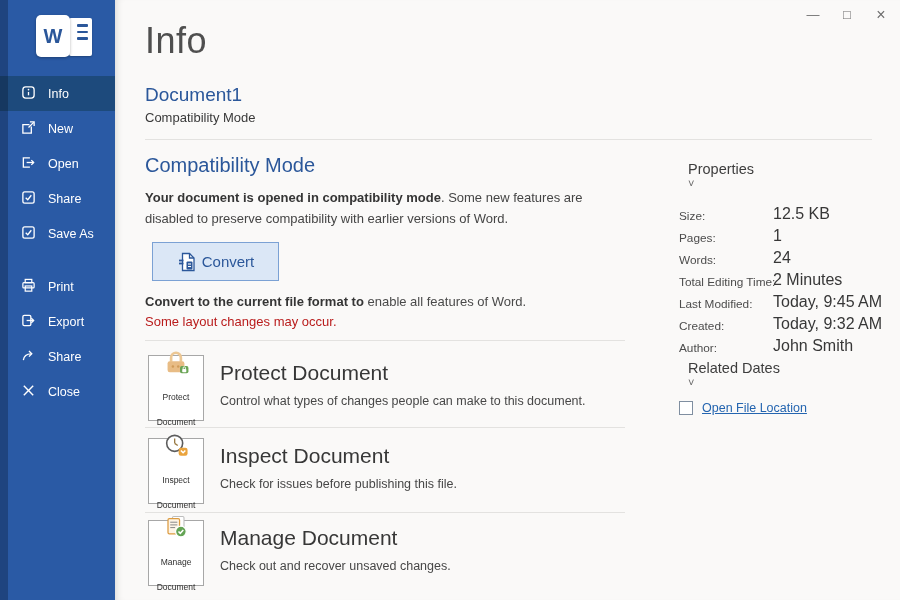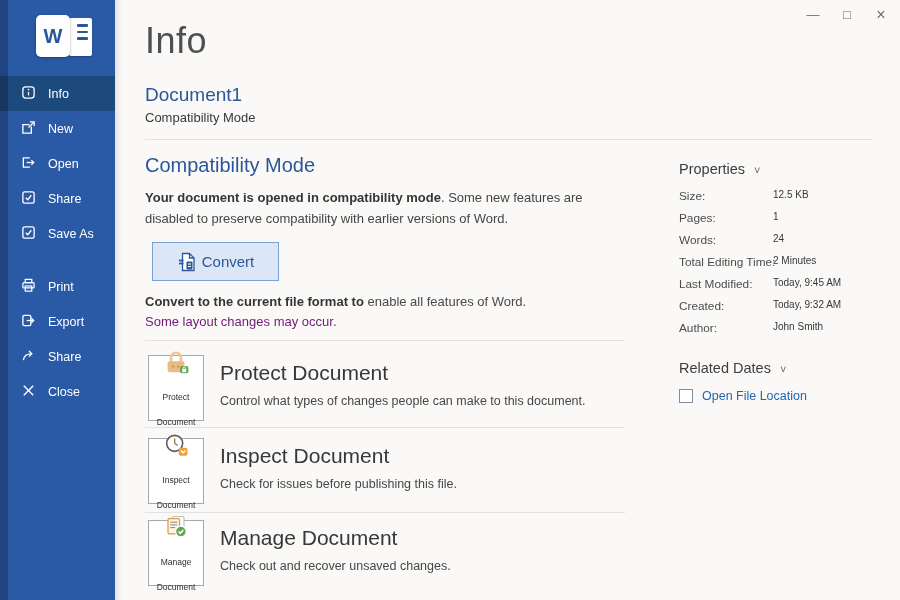--- a/index.html
+++ b/index.html
@@ -37,42 +37,42 @@
   .d-3{left:30px;top:512px;width:480px;}
   .compat-heading{position:absolute;left:30px;top:154px;font-size:20px;color:#2b579a;}
   .compat-body{position:absolute;left:30px;top:188px;width:478px;font-size:13px;line-height:1.6;color:#454545;}
   .compat-body .strong{font-weight:bold;color:#353535;}
   .convert-btn{position:absolute;left:37px;top:242px;width:127px;height:39px;background:#dbe7f6;
     border:1px solid #7fa1d4;border:1px solid #7ba1d4;display:flex;align-items:center;justify-content:center;
     gap:4px;cursor:pointer;box-sizing:border-box;}
   .convert-btn span{font-size:15px;color:#2b579a;}
   .convert-desc{position:absolute;left:30px;top:292px;font-size:13px;color:#4a4a4a;line-height:1.55;}
   .convert-desc .strong{font-weight:bold;color:#353535;}
-  .convert-note{font-weight:normal;color:#701a75;}
+  .convert-note{font-weight:normal;color:#b91c1c;}
   
   .action-row{position:absolute;left:33px;display:flex;gap:16px;}
   .r-protect{top:355px;} .r-inspect{top:438px;} .r-manage{top:520px;}
   .action-btn{width:54px;height:60px;background:#fff;border:1px solid #a7a7a7;display:flex;flex-direction:column;
     align-items:center;justify-content:center;cursor:pointer;box-sizing:content-box;padding:2px 0;}
   .action-btn .lbl{font-size:8.5px;line-height:1.25;color:#2f2f2f;text-align:center;margin-top:14px;}
   .action-text{padding-top:6px;}
   .action-title{font-size:21px;color:#373737;}
   .action-desc{font-size:12.5px;color:#474747;margin-top:9px;}
   
-  .panel-heading{display:flex;align-items:baseline;font-size:14.5px;color:#3d3d3d;cursor:pointer;}
+  .panel-heading{display:flex;align-items:baseline;font-size:14.5px;color:#3d3d3d;cursor:pointer;flex-direction:column;}
   .panel-heading .caret{font-size:11px;color:#666;margin-left:9px;}
   .props{position:absolute;left:564px;top:161px;width:215px;}
   .prop-rows{margin-top:12px;}
-  .prop-row{display:flex;height:22px;align-items:flex-start;}
+  .prop-row{display:flex;height:22px;align-items:flex-end;}
   .prop-label{width:94px;font-size:11.8px;color:#4c4c4c;white-space:nowrap;}
-  .prop-value{font-size:10px;color:#373737;white-space:nowrap;}
+  .prop-value{font-size:16px;color:#373737;white-space:nowrap;}
   .related{position:absolute;left:564px;top:360px;}
   .related-row{display:flex;align-items:center;margin-top:13px;}
   .checkbox{width:14px;height:14px;border:1.5px solid #7f8ea0;background:#fff;box-sizing:border-box;cursor:pointer;}
-  .file-link{font-size:12.5px;color:#2465b0;margin-left:9px;cursor:pointer;}
+  .file-link{font-size:12.5px;color:#2465b0;text-decoration:underline;margin-left:9px;cursor:pointer;}
 </style>
 </head>
 <body>
 
 <div class="screen">
 
   <div class="sidebar">
     <div class="logo">
       <div class="logo-page">
         <div class="ln"></div>

